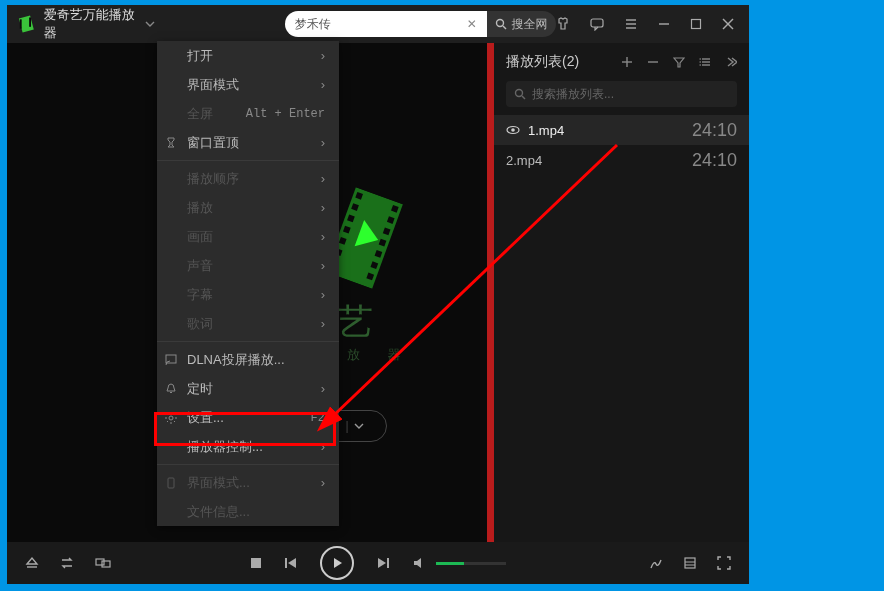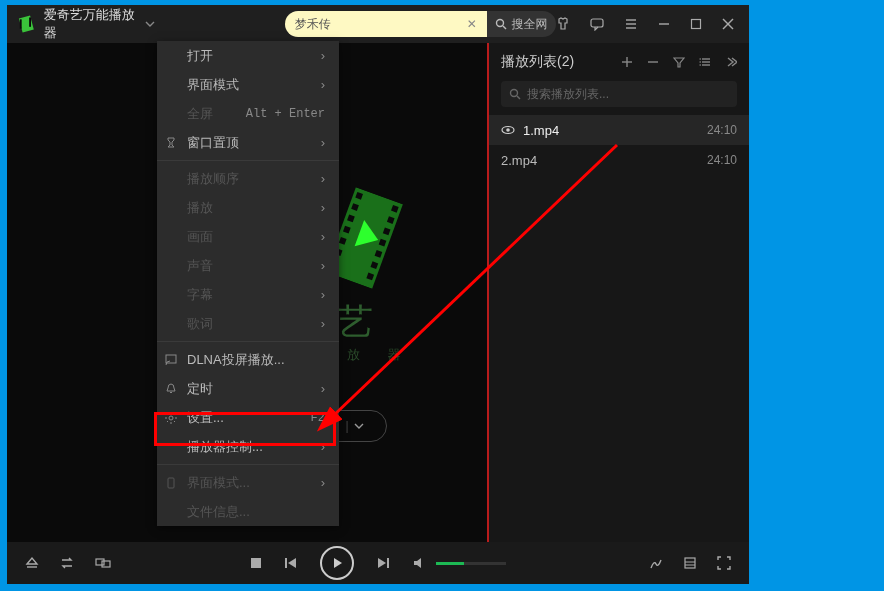--- a/index.html
+++ b/index.html
@@ -5,45 +5,45 @@
     * { margin: 0; padding: 0; box-sizing: border-box; font-family: "Microsoft YaHei", Arial, sans-serif; }
     body { background: #0095e5; width: 884px; height: 591px; overflow: hidden; position: relative; padding: 5px 7px 7px 7px; }
     .app { width: 742px; height: 579px; background: #111; position: relative; }
 
     
     .titlebar { height: 38px; background: #1f1f1f; display: flex; align-items: center; color: #ccc; font-size: 13px; position: relative; z-index: 2; }
     .logo { width: 20px; height: 20px; margin-left: 10px; position: relative; }
     .logo svg { width: 100%; height: 100%; }
     .app-title { margin-left: 8px; color: #ddd; }
     .app-title-drop { margin-left: 4px; color: #888; display: flex; align-items: center; }
-    .searchbox { margin-left: 130px; width: 215px; height: 26px; background: #fef9c3; border-radius: 13px 0 0 13px; display: flex; align-items: center; padding: 0 10px; color: #666; font-size: 12px; }
+    .searchbox { margin-left: 130px; width: 215px; height: 26px; background: #ffffff; border-radius: 13px 0 0 13px; display: flex; align-items: center; padding: 0 10px; color: #666; font-size: 12px; }
     .searchbox .sx { color: #555; }
     .searchbox-x { margin-left: auto; color: #888; cursor: pointer; }
     .searchAll { height: 26px; width: 74px; background: #333; border-radius: 0 13px 13px 0; display: flex; align-items: center; justify-content: center; color: #bbb; font-size: 12px; gap: 4px; cursor: pointer; }
     .tb-icons { margin-left: auto; display: flex; align-items: center; gap: 20px; color: #aaa; padding-right: 15px; }
     .tb-ico { cursor: pointer; display: flex; }
 
     
     .main { position: absolute; top: 38px; bottom: 42px; left: 0; right: 0; background: #0a0a0a; }
     .videozone { position: absolute; inset: 0; right: 262px; display: flex; align-items: center; justify-content: center; color: #333; }
     .bg-filmstrip { position: absolute; left: 327px; top: 150px; width: 60px; height: 90px; transform: rotate(20deg); }
     .bg-text { position: absolute; left: 330px; top: 255px; font-size: 36px; color: #2e5d2e; letter-spacing: 4px; }
     .bg-sub { position: absolute; left: 340px; top: 303px; font-size: 13px; color: #2a4a2a; letter-spacing: 12px; }
     .open-pill { position: absolute; left: 310px; top: 367px; width: 70px; height: 32px; border: 1px solid #444; border-radius: 16px; display: flex; align-items: center; justify-content: center; color: #999; font-size: 12px; gap: 2px; }
     .open-pill .divseg { margin: 0 3px; color: #444; }
 
     
-    .sidebar { position: absolute; right: 0; top: 0; bottom: 0; width: 262px; background: #171717; border-left: 2px solid #b91c1c; }
+    .sidebar { position: absolute; right: 0; top: 0; bottom: 0; width: 262px; background: #171717; border-left: 7px solid #b91c1c; }
     .sb-head { display: flex; align-items: center; height: 38px; padding: 0 12px; color: #ccc; font-size: 14px; }
     .sb-head-icons { margin-left: auto; display: flex; gap: 14px; color: #888; }
     .sb-head-icons span { cursor: pointer; display: flex; }
     .sb-search { margin: 0 12px 8px 12px; height: 26px; background: #222; border-radius: 4px; display: flex; align-items: center; padding: 0 8px; color: #666; font-size: 12px; gap: 6px; }
     .sb-item { display: flex; align-items: center; height: 30px; padding: 0 12px; color: #bbb; font-size: 13px; }
     .sb-item.active { background: #262626; color: #eee; }
-    .sb-item .dur { margin-left: auto; color: #888; font-size: 12px; text-align: center; }
+    .sb-item .dur { margin-left: auto; color: #888; font-size: 18px; text-align: center; }
     .sb-item .eye { margin-right: 8px; display: flex; }
 
     
     .ctxmenu { position: absolute; left: 150px; top: 36px; width: 182px; background: #2c2c2c; color: #bbb; font-size: 13px; z-index: 50; box-shadow: 0 2px 8px rgba(0,0,0,.5); }
     .ctx-row { display: flex; align-items: center; height: 29px; padding: 0 14px 0 30px; position: relative; cursor: pointer; }
     .ctx-row.disabled { color: #555; cursor: default; }
     .ctx-sep { height: 1px; background: #3a3a3a; margin: 3px 0; }
     .ctx-arrow { margin-left: auto; color: #888; }
     .ctx-shortcut { margin-left: auto; color: #888; font-size: 12px; font-family: Liberation Mono, monospace; }
     .ctx-preicon { position: absolute; left: 8px; width: 14px; color: #888; display: flex; }

